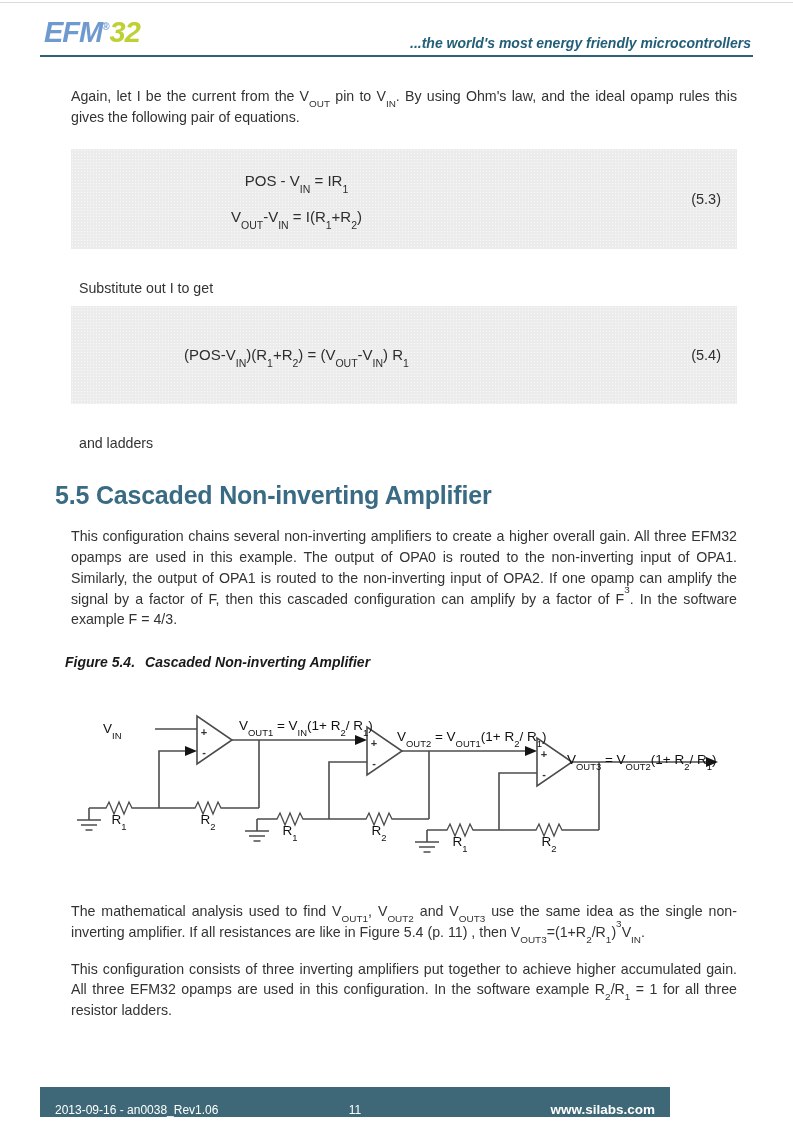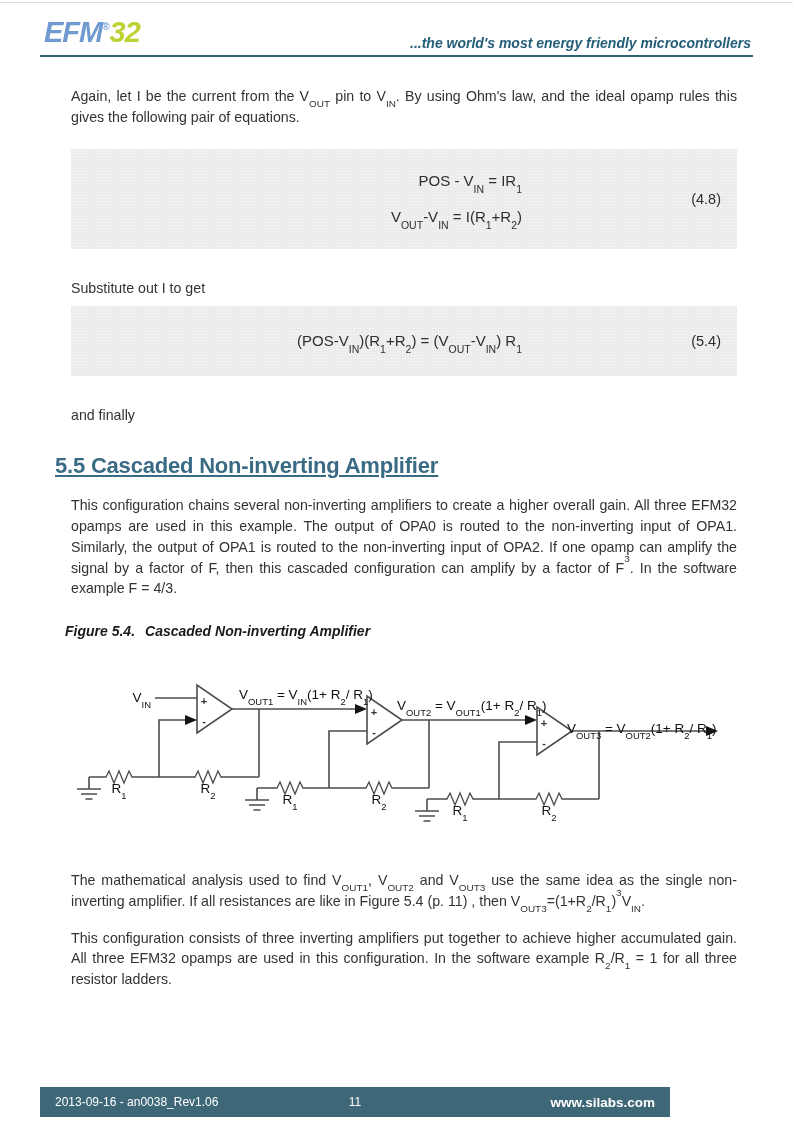--- a/index.html
+++ b/index.html
@@ -14,82 +14,82 @@
   
   .header{position:absolute;top:14px;left:40px;right:40px;height:41px;border-bottom:2px solid var(--rule,#2E6076);}
   .logo{position:absolute;left:4px;top:2px;font-size:29px;font-weight:bold;font-style:italic;letter-spacing:-1px;color:var(--logo_blue,#6F9AD0);}
   .logo .reg{font-size:10px;font-style:normal;position:relative;top:-12px;letter-spacing:0;}
   .logo .n32{color:var(--logo_green,#BDD132);}
   .tagline{position:absolute;right:2px;bottom:4px;font-size:14px;font-weight:bold;font-style:italic;color:var(--tagline,#235E79);}
 
   
   .content{position:absolute;top:62px;left:71px;width:666px;}
   .bodytext{margin:24px 0 0;font-size:14.2px;line-height:1.46;text-align:justify;color:#333;}
-  .connector{margin:31px 0 0;font-size:14.2px;color:#333;}
+  .connector{margin:31px 8px 0;font-size:14.2px;color:#333;}
 
   .eqbox{position:relative;margin-top:22px;background-color:var(--eq_bg,#ECECEC);
     background-image:radial-gradient(rgba(255,255,255,.65) 1px, transparent 1px);background-size:3px 3px;}
   .eqbox.tall{padding:14px 0;}
-  .eqbox.short{padding:24px 0;margin-top:10px;}
-  .eqlines{margin-right:215px;text-align:right;font-size:15px;color:#2e2e2e;}
+  .eqbox.short{padding:38px 0;margin-top:10px;}
+  .eqlines{margin-right:215px;text-align:center;font-size:15px;color:#2e2e2e;}
   .eqbox.tall .eqline{line-height:36px;}
   .eqbox.short .eqline{line-height:22px;}
   .eqnum{position:absolute;right:16px;top:50%;transform:translateY(-50%);font-size:14.5px;color:#2e2e2e;}
 
-  h2{margin:30px 0 0 -16px;font-size:22px;font-weight:bold;color:var(--accent,#3A6B84);letter-spacing:-0.2px;text-decoration:underline;}
+  h2{margin:30px 0 0 -16px;font-size:25px;font-weight:bold;color:var(--accent,#3A6B84);letter-spacing:-0.2px;}
   .figcaption{margin:24px 0 0 -6px;font-size:14px;font-weight:bold;font-style:italic;color:#1a1a1a;}
   .figcaption .cap-text{margin-left:10px;margin-top:7px;}
 
   
   .figure{position:relative;width:680px;height:207px;margin:8px 0 0 6px;}
   .figure svg{position:absolute;left:0;top:0;}
   .wire{stroke:#4c4c4c;stroke-width:1.6;fill:none;}
   .rz{stroke:#4c4c4c;stroke-width:1.3;fill:none;}
   .tri{stroke:#4c4c4c;stroke-width:1.6;fill:#ffffff;}
   .arr{fill:#141414;stroke:none;}
   .pm{font-size:11px;font-weight:bold;fill:#333;}
   .flabel{position:absolute;font-size:13.5px;color:#111;white-space:nowrap;}
   .rlabel{position:absolute;width:30px;text-align:center;font-size:13.5px;color:#111;}
 
   
   .footer{position:absolute;left:40px;top:1087px;width:630px;height:30px;box-sizing:border-box;
-    background:var(--footer_bg,#3E6877);color:#fff;display:flex;align-items:center;padding:0 15px;font-size:12px;}
+    background:var(--footer_bg,#3E6877);color:#fff;display:flex;align-items:flex-end;padding:0 15px;font-size:12px;}
   .footer .mid{position:absolute;left:50%;transform:translateX(-50%);}
   .footer .right{margin-left:auto;font-weight:bold;font-size:13.5px;}
 </style>
 </head>
 <body>
 
 <div class="header">
   <div class="logo"><span>EFM</span><span class="reg">®</span><span class="n32">32</span></div>
   <div class="tagline">...the world's most energy friendly microcontrollers</div>
 </div>
 
 <div class="content">
 
   <p class="bodytext">Again, let I be the current from the V<sub>OUT</sub> pin to V<sub>IN</sub>. By using Ohm's law, and the ideal opamp rules this gives the following pair of equations.</p>
 
   <div class="eqbox tall">
     <div class="eqlines">
       <div class="eqline">POS - V<sub>IN</sub> = IR<sub>1</sub></div>
       <div class="eqline">V<sub>OUT</sub>-V<sub>IN</sub> = I(R<sub>1</sub>+R<sub>2</sub>)</div>
     </div>
-    <div class="eqnum">(4.8)</div>
+    <div class="eqnum">(5.3)</div>
   </div>
 
   <p class="connector">Substitute out I to get</p>
 
   <div class="eqbox short">
     <div class="eqlines">
       <div class="eqline">(POS-V<sub>IN</sub>)(R<sub>1</sub>+R<sub>2</sub>) = (V<sub>OUT</sub>-V<sub>IN</sub>) R<sub>1</sub></div>
     </div>
     <div class="eqnum">(5.4)</div>
   </div>
 
-  <p class="connector">and finally</p>
+  <p class="connector">and ladders</p>
 
 
   <h2>5.5 Cascaded Non-inverting Amplifier</h2>
   <p class="bodytext" style="margin-top:16px">This configuration chains several non-inverting amplifiers to create a higher overall gain. All three EFM32 opamps are used in this example. The output of OPA0 is routed to the non-inverting input of OPA1. Similarly, the output of OPA1 is routed to the non-inverting input of OPA2. If one opamp can amplify the signal by a factor of F, then this cascaded configuration can amplify by a factor of F<sup>3</sup>. In the software example F = 4/3.</p>
 
   <div class="figcaption">
     <span class="cap-label">Figure 5.4.</span><span class="cap-text">Cascaded Non-inverting Amplifier</span>
   </div>
 
   <div class="figure">
@@ -133,21 +133,21 @@
         <polygon class="arr" points="641,84 629,79 629,89"></polygon>
         <path class="wire" d="M522 84 V152"></path>
         <path class="wire" d="M422 152 V95 H460"></path>
         <path class="wire" d="M350 152 H366 M400 152 H455 M489 152 H522"></path>
         <path class="rz" d="M366 152 h4 l3 -6 l5 12 l5 -12 l5 12 l5 -12 l3 6 h4"></path>
         <path class="rz" d="M455 152 h4 l3 -6 l5 12 l5 -12 l5 12 l5 -12 l3 6 h4"></path>
         <path class="wire" d="M350 152 V164 M338 164 H362 M342 169 H358 M346.5 174 H353.5"></path>
       </g>
     </svg>
 
-    <div class="flabel" style="left:26px;top:43px;width:48px;text-align:right;">V<sub>IN</sub></div>
+    <div class="flabel" style="left:26px;top:43px;width:48px;text-align:left;">V<sub>IN</sub></div>
     <div class="flabel" style="left:162px;top:40px;">V<sub>OUT1</sub> = V<sub>IN</sub>(1+ R<sub>2</sub>/ R<sub>1</sub>)</div>
     <div class="flabel" style="left:320px;top:51px;">V<sub>OUT2</sub> = V<sub>OUT1</sub>(1+ R<sub>2</sub>/ R<sub>1</sub>)</div>
     <div class="flabel" style="left:490px;top:62px;margin-top:12px;">V<sub>OUT3</sub> = V<sub>OUT2</sub>(1+ R<sub>2</sub>/ R<sub>1</sub>)</div>
     <div class="rlabel" style="left:27px;top:134px;">R<sub>1</sub></div>
     <div class="rlabel" style="left:116px;top:134px;">R<sub>2</sub></div>
     <div class="rlabel" style="left:198px;top:145px;">R<sub>1</sub></div>
     <div class="rlabel" style="left:287px;top:145px;">R<sub>2</sub></div>
     <div class="rlabel" style="left:368px;top:156px;">R<sub>1</sub></div>
     <div class="rlabel" style="left:457px;top:156px;">R<sub>2</sub></div>
   </div>

